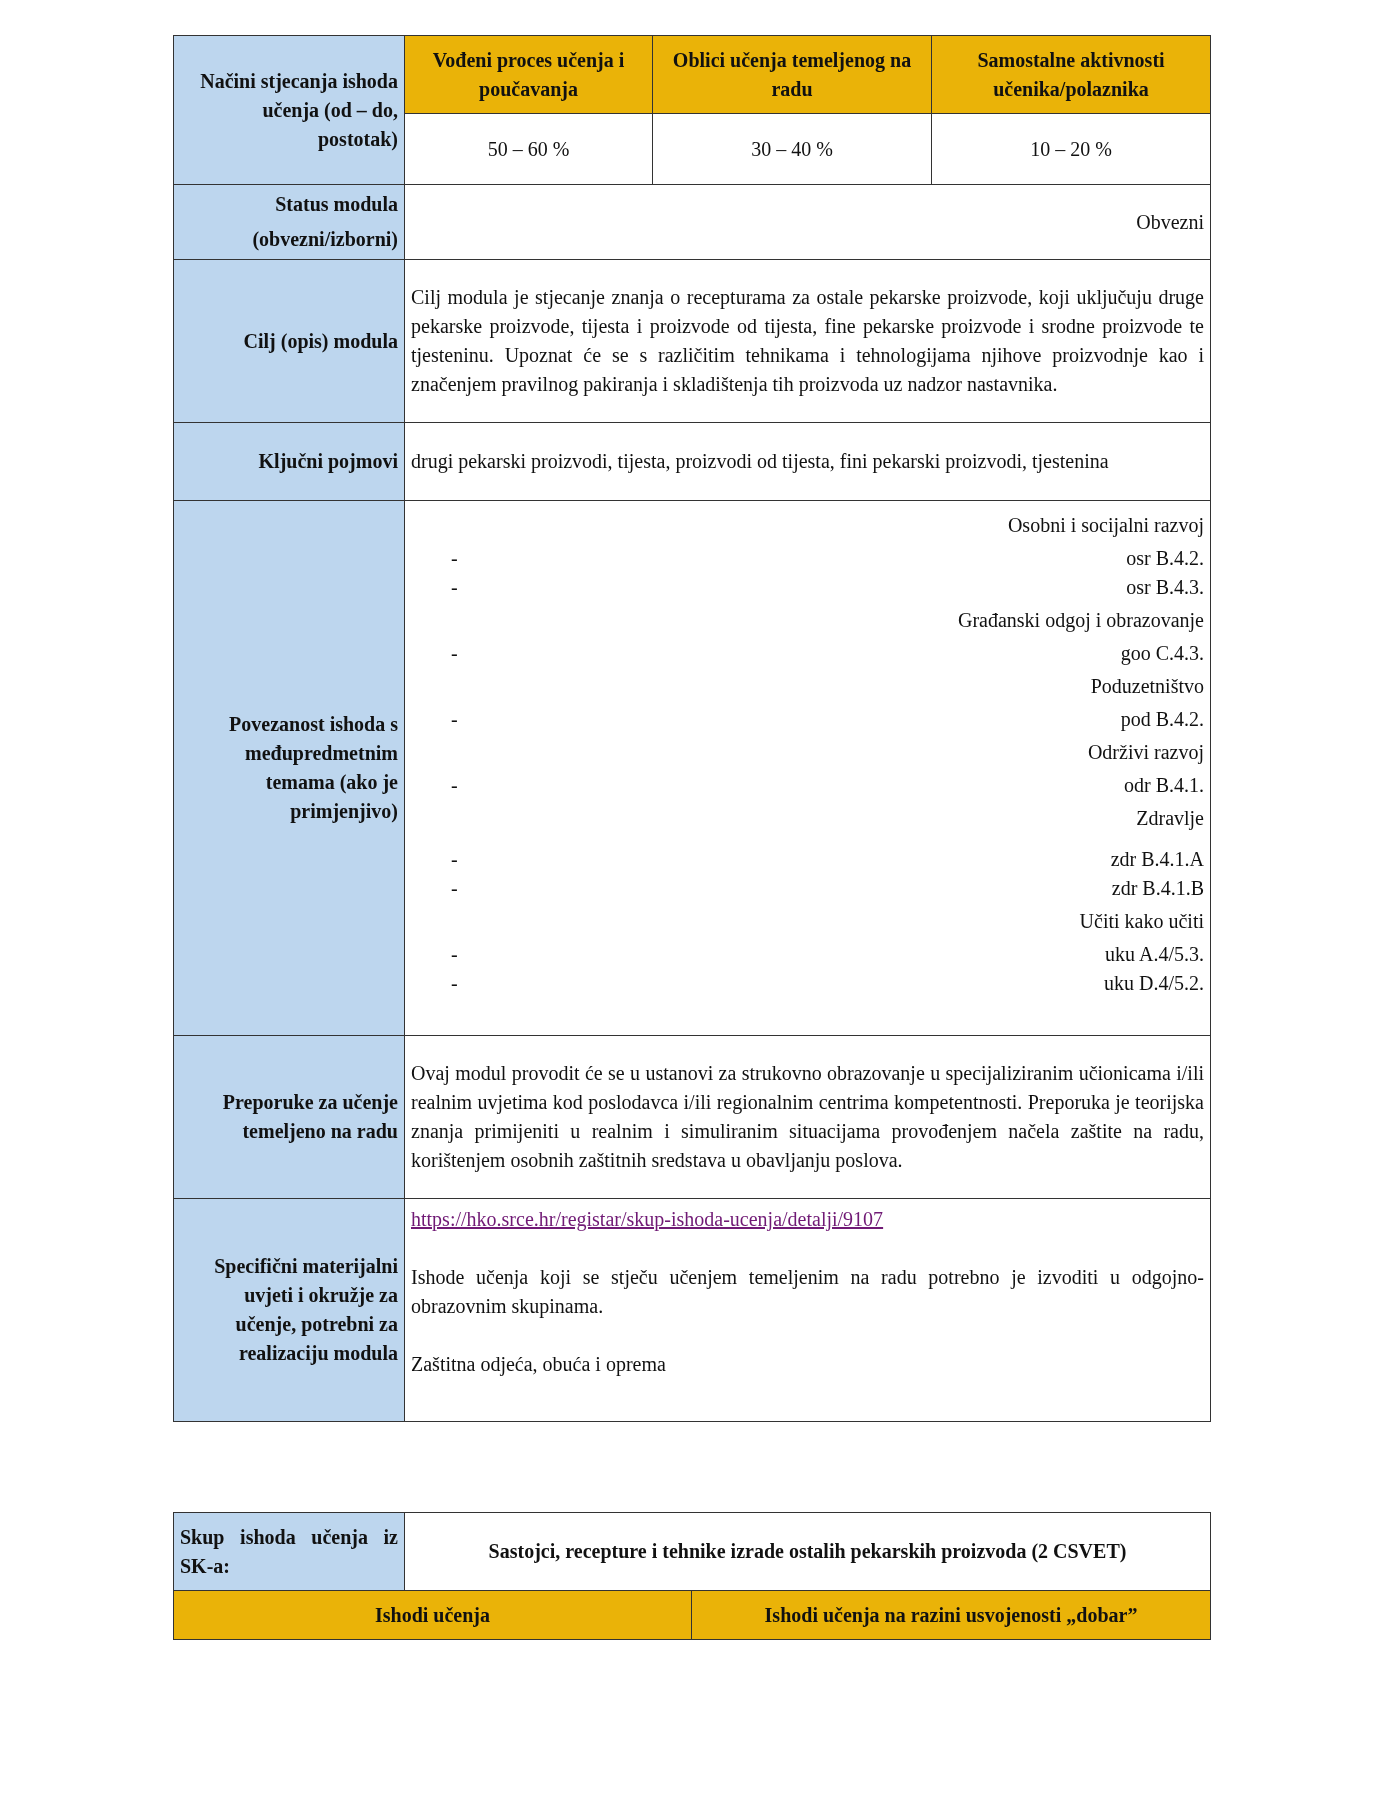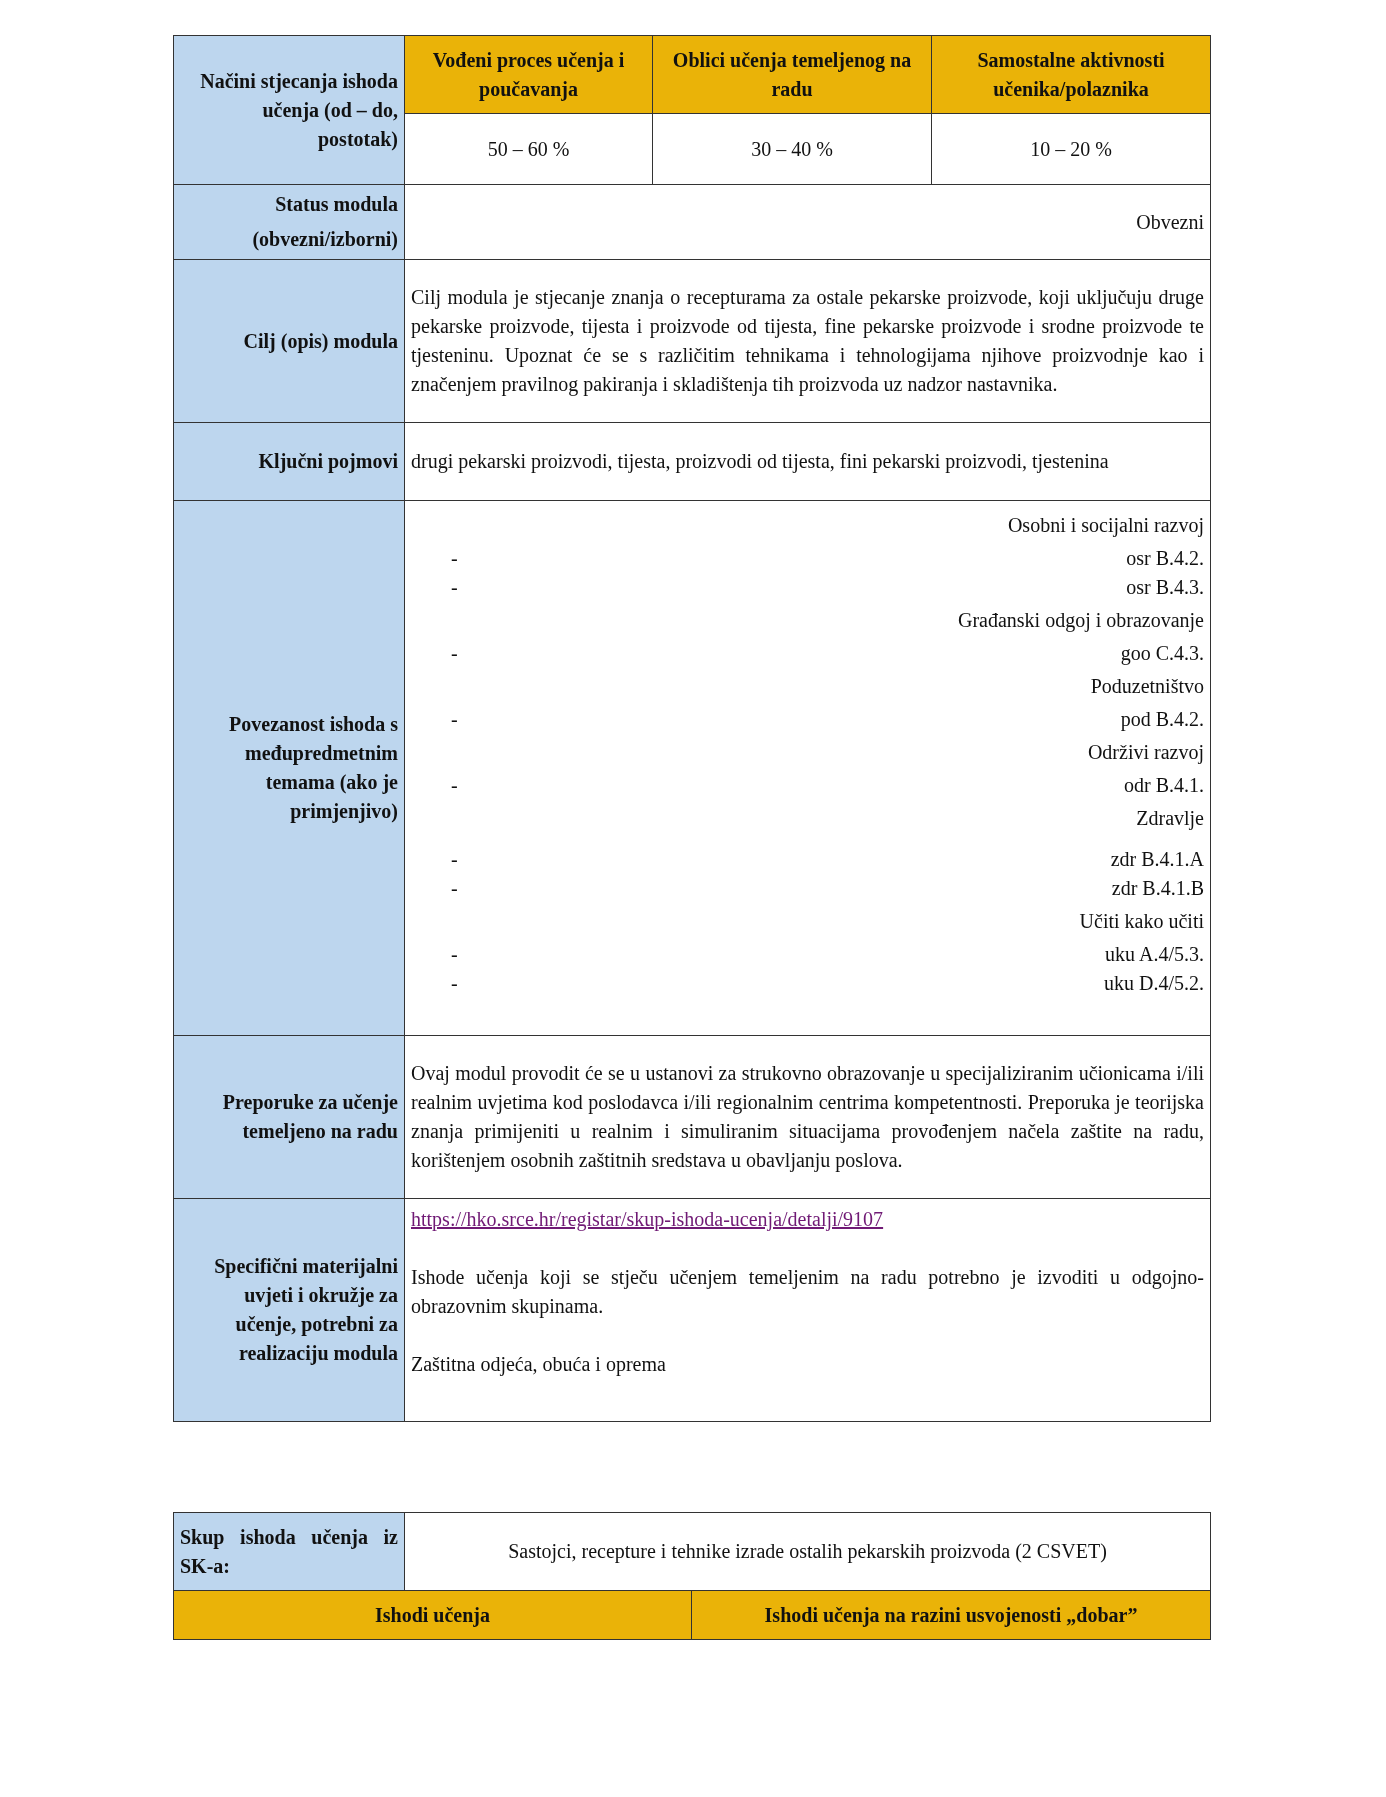--- a/index.html
+++ b/index.html
@@ -123,20 +123,20 @@
 
 <table id="t2">
   <colgroup>
     <col style="width:231px">
     <col style="width:287px">
     <col style="width:519px">
   </colgroup>
   <tbody>
       <tr style="height:78px">
     <td class="lbl just">Skup ishoda učenja iz SK-a:</td>
-    <td colspan="2" class="center" style="font-weight:normal">Sastojci, recepture i tehnike izrade ostalih pekarskih proizvoda (2 CSVET)</td>
+    <td colspan="2" class="center" style="font-weight:bold">Sastojci, recepture i tehnike izrade ostalih pekarskih proizvoda (2 CSVET)</td>
   </tr>
   <tr style="height:49px">
     <td colspan="2" class="hdr">Ishodi učenja</td>
     <td class="hdr">Ishodi učenja na razini usvojenosti „dobar”</td>
   </tr>
 </tbody>
   </table>
 
 </body></html>

